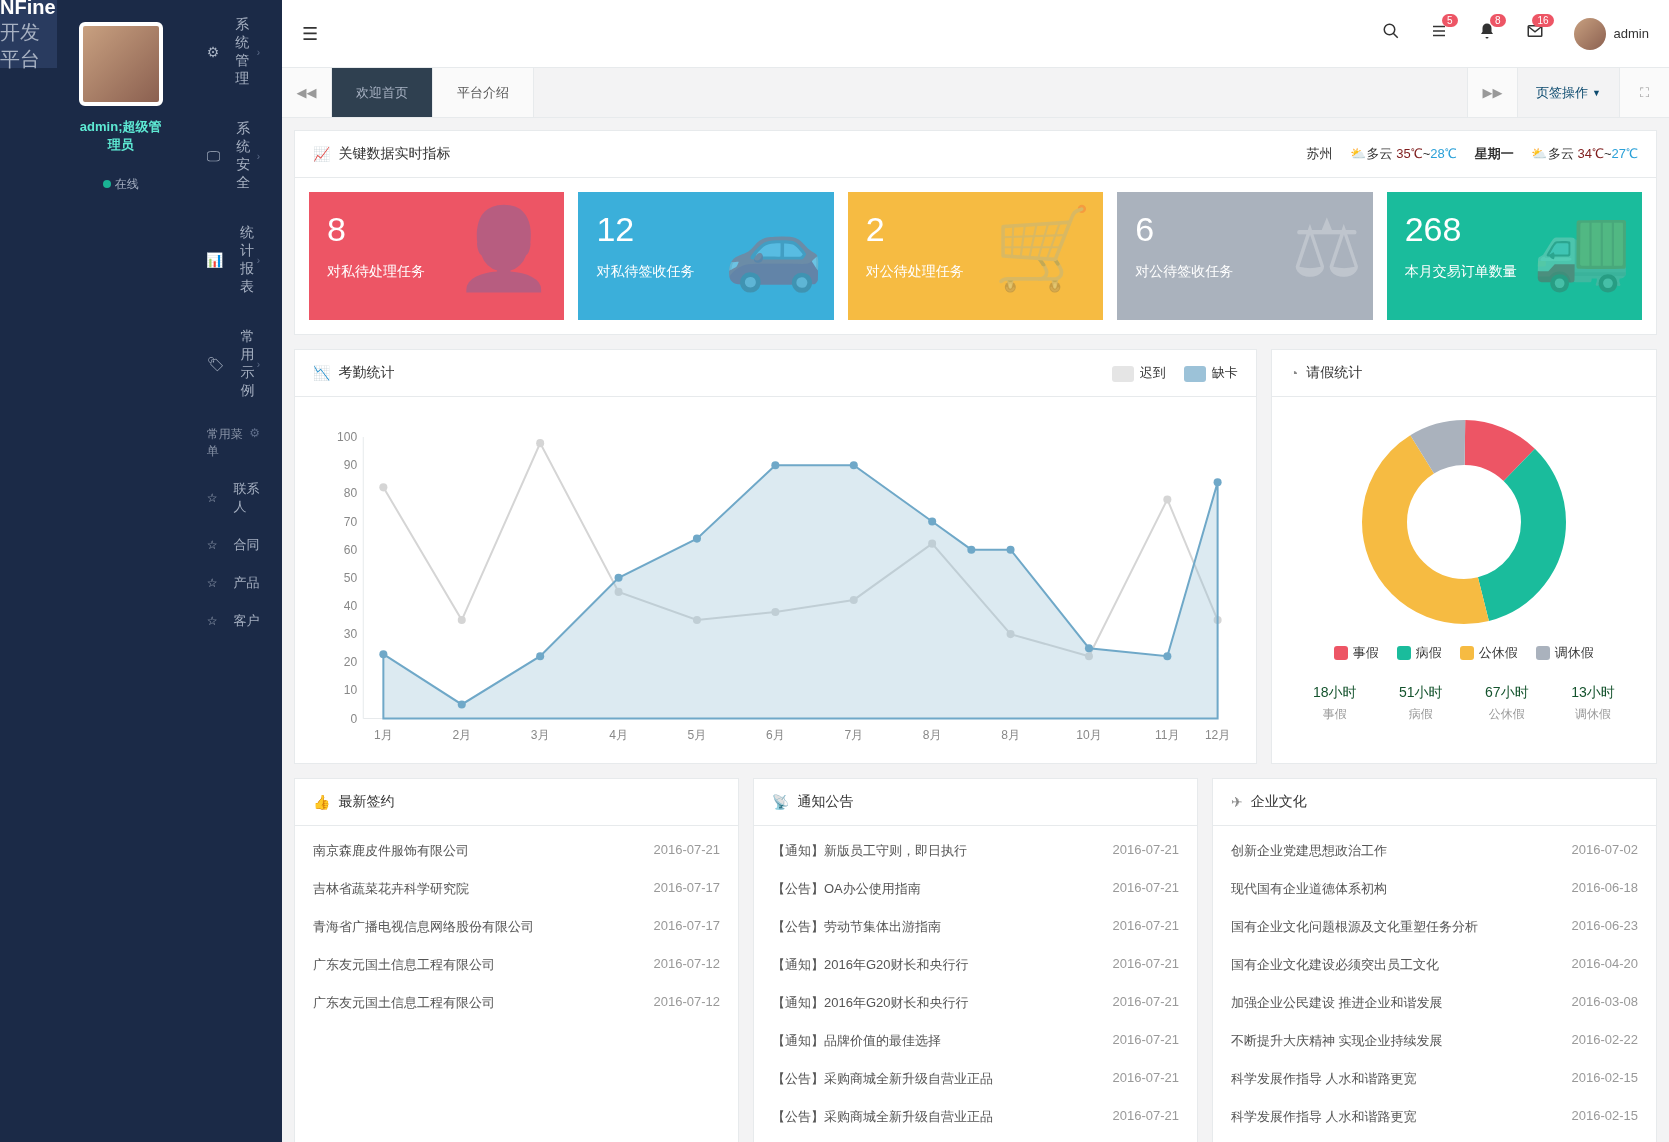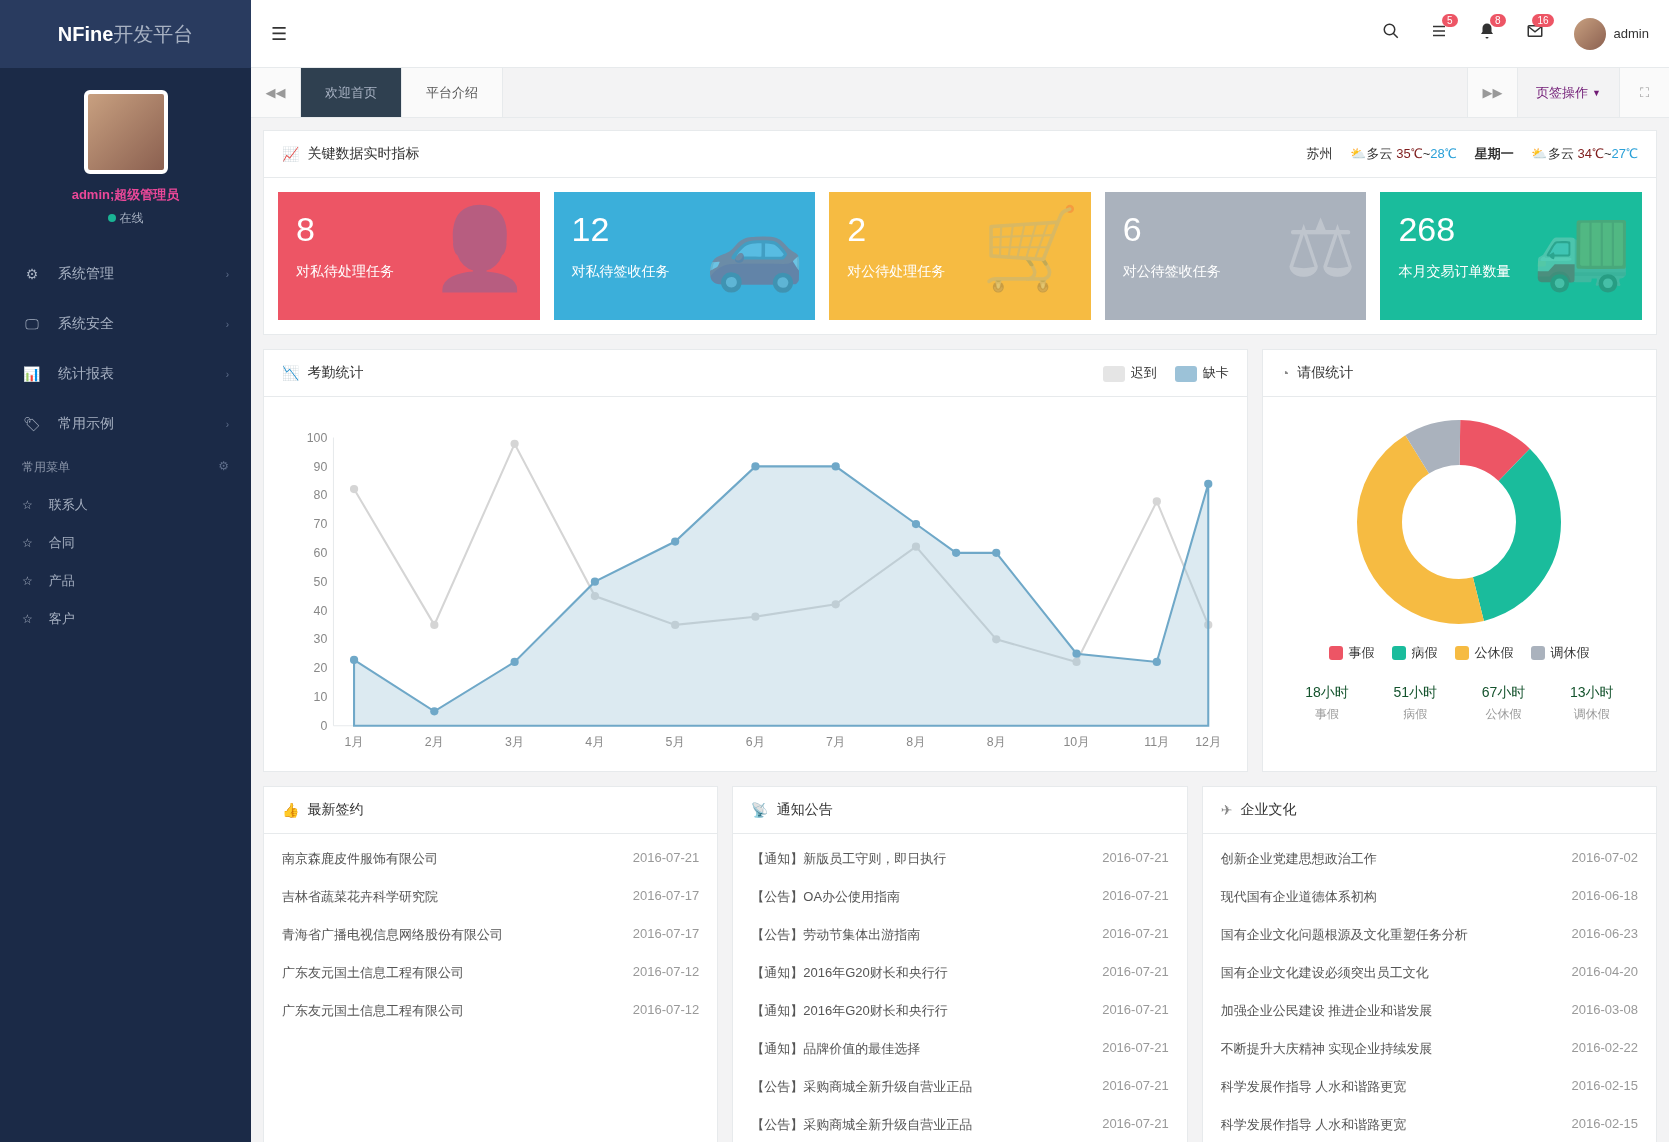--- a/index.html
+++ b/index.html
@@ -1,25 +1,25 @@
 <!DOCTYPE html>
 <html><head>
 <meta charset="utf-8">
 <style>
 *{margin:0;padding:0;box-sizing:border-box;font-family:"Microsoft YaHei","Helvetica Neue",Arial,sans-serif}
 body{background:#f0f2f5;font-size:13px;color:#333}
 .app{display:flex;height:100vh;width:1669px;height:1142px}
-.sidebar{width:251px;background:#1b2a47;color:#a7b1c2;display:flex;flex-direction:column}
+.sidebar{width:282px;background:#1b2a47;color:#a7b1c2;display:flex;}
 .logo{height:68px;background:#293b5f;display:flex;align-items:center;justify-content:center}
 .logo-text{font-size:20px}
 .logo-text b{color:#fff}
 .logo-text span{color:#a7b1c2}
 .profile{padding:22px;text-align:center}
 .avatar-lg{width:84px;height:84px;border-radius:6px;background:linear-gradient(135deg,#c8a080,#8b6050);margin:0 auto 12px;border:4px solid #fff}
-.profile-name{color:#ec4899;font-weight:bold;font-size:13px;margin-bottom:6px}
+.profile-name{color:#5eead4;font-weight:bold;font-size:13px;margin-bottom:22px}
 .profile-status{color:#a7b1c2;font-size:12px}
 .status-dot{display:inline-block;width:8px;height:8px;border-radius:50%;background:#1ab394;margin-right:4px}
 .nav{flex:1}
 .nav-item{display:flex;align-items:center;padding:16px 22px;cursor:pointer;font-size:14px}
 .nav-item .icon{width:20px;text-align:center;margin-right:16px;font-size:14px}
 .nav-item .chevron{margin-left:auto;font-size:10px;color:#5e6d8a}
 .nav-sec{padding:10px 22px;font-size:12px;color:#8a94a8;display:flex;}
 .nav-sec .gear{margin-left:auto;color:#5e6d8a}
 .fav-item{display:flex;align-items:center;padding:10px 22px;cursor:pointer;font-size:13px}
 .fav-item .star{margin-right:16px;font-size:12px}
@@ -30,21 +30,21 @@
 .tb-icon{position:relative;cursor:pointer;font-size:17px;color:#333}
 .badge{position:absolute;top:-8px;right:-10px;background:#ed5565;color:#fff;font-size:10px;border-radius:8px;padding:1px 5px;min-width:14px;text-align:center}
 .tb-user{display:flex;align-items:center;gap:8px;cursor:pointer}
 .avatar-sm{width:32px;height:32px;border-radius:50%;background:linear-gradient(135deg,#c8a080,#8b6050)}
 .tabbar{height:50px;background:#f3f3f4;border-bottom:1px solid #e7eaec;display:flex;align-items:stretch}
 .tab-btn{width:50px;display:flex;align-items:center;justify-content:center;background:#fafafa;border-right:1px solid #e7eaec;cursor:pointer;color:#999}
 .tab{padding:0 24px;display:flex;align-items:center;cursor:pointer;background:#fafafa;border-right:1px solid #e7eaec;color:#555;font-size:13px}
 .tab.active{background:#2f4050;color:#a7b1c2}
 .tab-ops{margin-left:auto;display:flex}
 .tab-ops .tab-btn{border-left:1px solid #e7eaec;border-right:none}
-.tab-ops .tab-action{padding:0 18px;display:flex;align-items:center;border-left:1px solid #e7eaec;cursor:pointer;font-size:13px;color:#701a75}
+.tab-ops .tab-action{padding:0 18px;display:flex;align-items:center;border-left:1px solid #e7eaec;cursor:pointer;font-size:13px;color:#0c4a6e}
 .content{flex:1;padding:12px;overflow:auto}
 .panel{background:#fff;border:1px solid #e7eaec;margin-bottom:14px}
 .panel-h{padding:14px 18px;border-bottom:1px solid #e7eaec;display:flex;align-items:center;gap:8px;font-size:14px;color:#333}
 .panel-h .hicon{color:#888}
 .weather{margin-left:auto;display:flex;align-items:center;gap:18px;font-size:13px}
 .wcity{color:#333}
 .temp-hi{color:#7f1d1d}.temp-lo{color:#2aa0d8}
 .cards{display:flex;gap:14px;padding:14px}
 .card{flex:1;height:128px;color:#fff;padding:18px;position:relative;overflow:hidden}
 .card-num{font-size:34px;font-weight:300;margin-bottom:14px}

